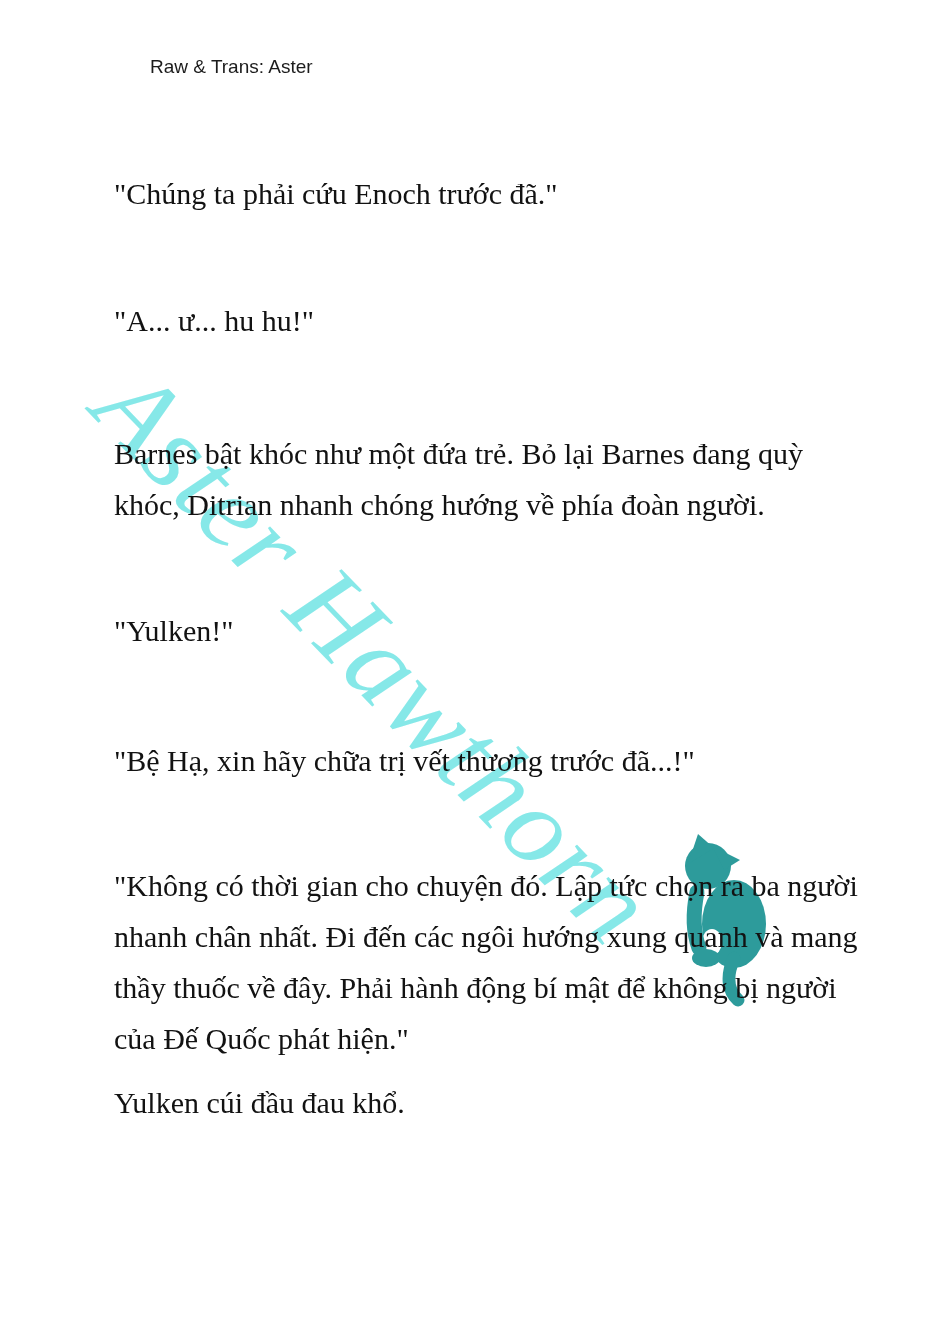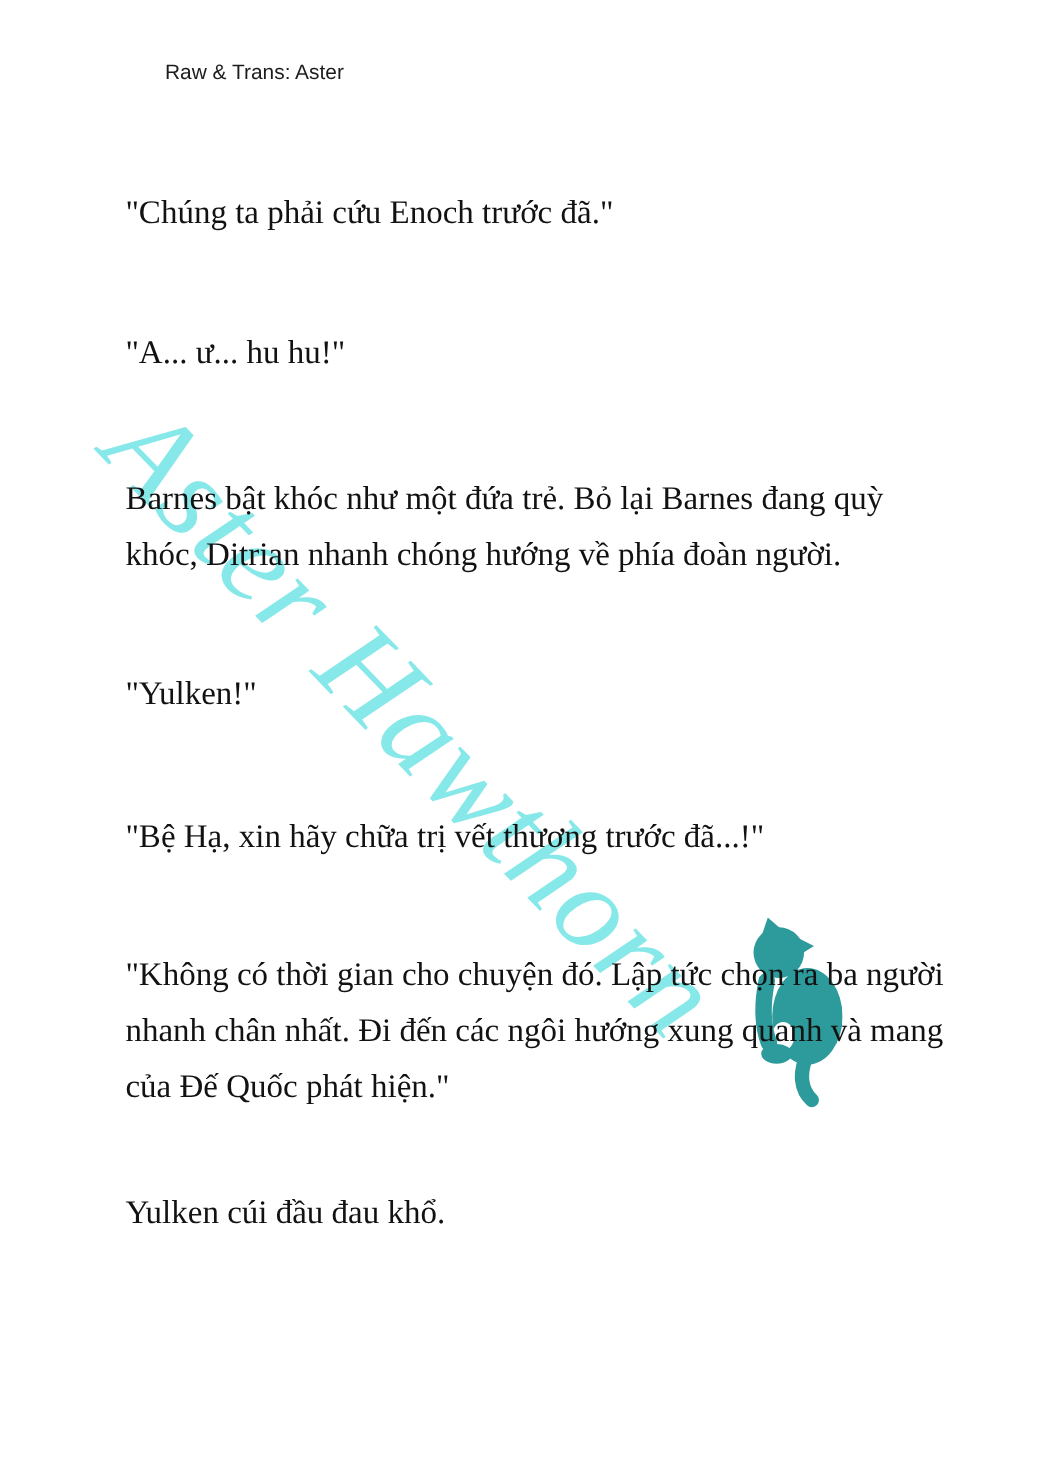--- a/index.html
+++ b/index.html
@@ -119,20 +119,21 @@
     <div class="line">"Yulken!"</div>
   </div>
 
   <div class="para p5">
     <div class="line">"Bệ Hạ, xin hãy chữa trị vết thương trước đã...!"</div>
   </div>
 
   <div class="para p6">
     <div class="line">"Không có thời gian cho chuyện đó. Lập tức chọn ra ba người</div>
     <div class="line">nhanh chân nhất. Đi đến các ngôi hướng xung quanh và mang</div>
+    <div class="line">thầy thuốc về đây. Phải hành động bí mật để không bị người</div>
     <div class="line">của Đế Quốc phát hiện."</div>
   </div>
 
   <div class="para p7">
     <div class="line">Yulken cúi đầu đau khổ.</div>
   </div>
 
 </div>
 
 </body></html>

